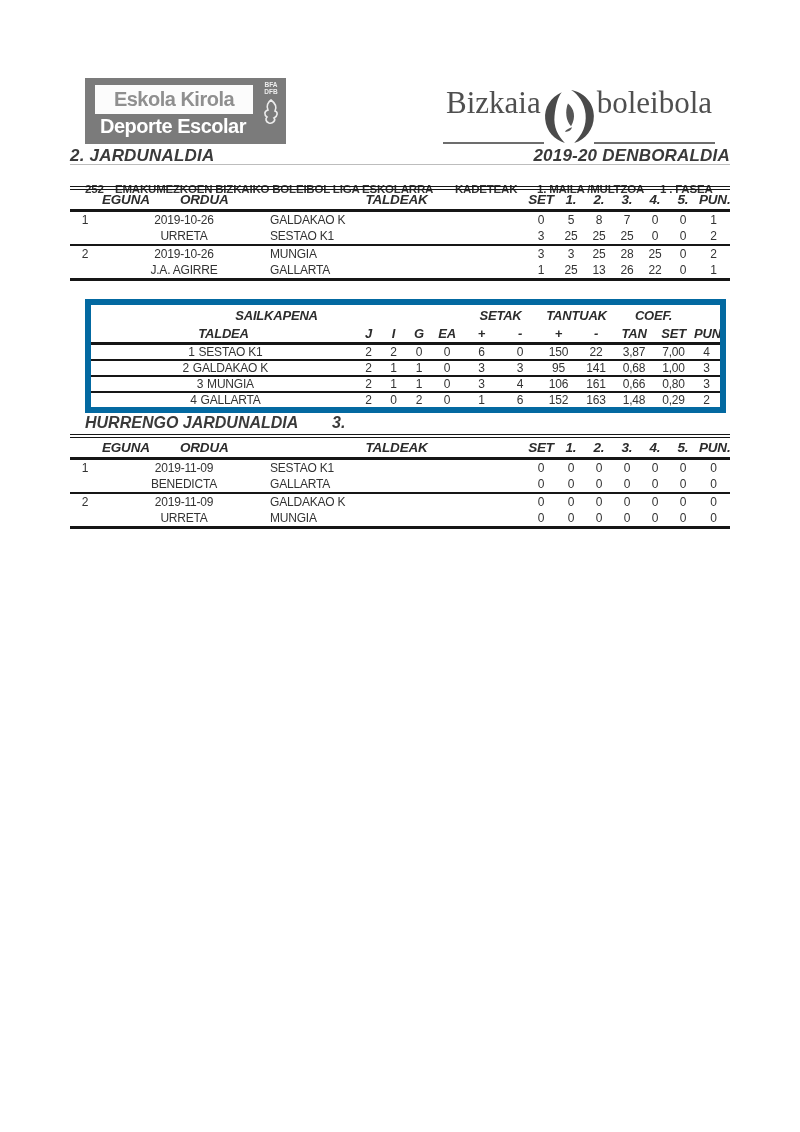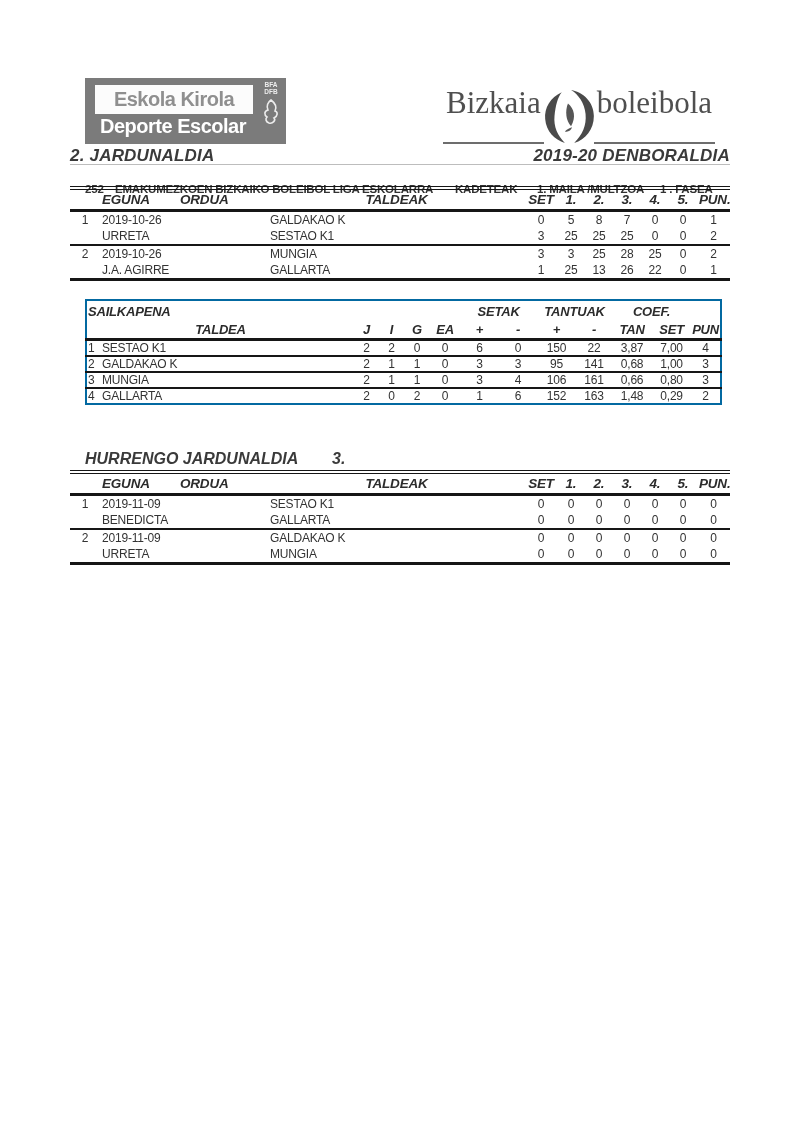--- a/index.html
+++ b/index.html
@@ -44,30 +44,30 @@
   
   .results-block{position:absolute;left:70px;top:186px;width:660px;}
   .next-block{position:absolute;left:70px;top:414px;width:660px;}
   .rt{width:660px;border-collapse:collapse;table-layout:fixed;border-bottom:3px solid #161616;}
   .rt td{padding:0 2px;height:16px;line-height:16px;font-size:12px;white-space:nowrap;overflow:hidden;
          color:#333333;letter-spacing:-0.2px;}
   .rt thead td{font-weight:700;font-style:italic;font-size:13.5px;height:19px;color:#2c2c2c;}
   .rt thead tr{border-bottom:3px solid #161616;}
   .rt tbody.sep{border-bottom:2px solid #161616;}
   .c{text-align:center;}
-  .pl8{padding-left:8px;}
+  .pl8{padding-left:8px;text-align:center;}
   .pl2{padding-left:2px;}
 
-  .hur-title{position:relative;height:19px;margin-bottom:1px;margin-top:36px;}
+  .hur-title{position:relative;height:19px;margin-bottom:1px;}
   .hur-title .t{position:absolute;left:15px;top:0;font-weight:700;font-style:italic;font-size:16px;color:#3a3a3a;}
   .hur-title .n{position:absolute;left:262px;top:0;font-weight:700;font-style:italic;font-size:16px;color:#3a3a3a;}
 
   
   .standings-block{position:absolute;left:85px;top:299px;width:635px;}
-  .st{width:635px;border-collapse:collapse;table-layout:fixed;border:2px solid #0369a1;}
+  .st{width:635px;border-collapse:collapse;table-layout:fixed;border:6px solid #0369a1;}
   .st td{padding:0 1px;white-space:nowrap;overflow:hidden;font-size:12px;color:#333333;letter-spacing:-0.2px;}
   .st thead td{font-weight:700;font-style:italic;color:#2c2c2c;}
   .st thead tr.g1 td{font-size:13px;height:17px;padding-top:2px;}
   .st thead tr.g2 td{font-size:13px;height:18px;}
   .st thead{border-bottom:3px solid #161616;}
   .st tbody tr{height:15px;}
   .st tbody tr + tr{border-top:2px solid #161616;}
   .st .rank{display:inline-block;width:14px;}
 </style>
 </head>

